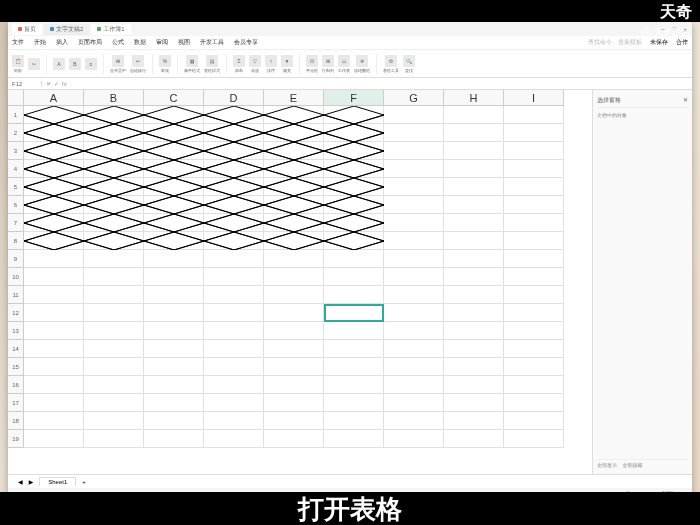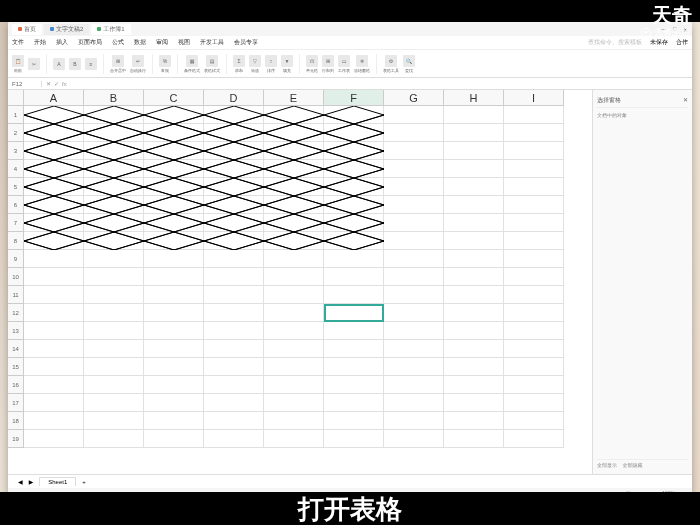--- a/index.html
+++ b/index.html
@@ -1,20 +1,20 @@
 <!DOCTYPE html>
 <html><head>
   <meta charset="utf-8">
   <style>
     * { margin: 0; padding: 0; box-sizing: border-box; }
     body { width: 700px; height: 525px; font-family: "Microsoft YaHei", sans-serif; background: #e8e0d8; overflow: hidden; position: relative; }
     
     .desktop-bg { position: absolute; inset: 0; background: linear-gradient(135deg, #d4c5b5 0%, #f0e8dc 50%, #e8d8c8 100%); }
     
-    .watermark { position: absolute; top: 2px; right: 8px; color: #fff; font-size: 20px; font-weight: bold; z-index: 100; display: flex; align-items: center; gap: 4px; }
+    .watermark { position: absolute; top: 2px; right: 8px; color: #fff; font-size: 16px; font-weight: bold; z-index: 100; display: flex; align-items: center; gap: 4px; }
     .watermark-sub { position: absolute; top: 26px; right: 10px; color: #fff; font-size: 9px; z-index: 100; display: flex; align-items: center; gap: 3px; }
     .watermark-icon { width: 10px; height: 10px; border: 1.5px solid #fff; border-radius: 50%; display: inline-flex; align-items: center; justify-content: center; font-size: 7px; }
     
     .app-window { position: absolute; top: 22px; left: 8px; width: 684px; height: 476px; background: #fff; border-radius: 2px; box-shadow: 0 2px 8px rgba(0,0,0,0.3); display: flex; flex-direction: column; overflow: hidden; }
     
     .title-bar { height: 14px; background: #f5f5f5; display: flex; align-items: center; padding: 0 4px; font-size: 6px; color: #666; }
     .title-tabs { display: flex; gap: 2px; }
     .title-tab { background: #fff; padding: 1px 6px; border-radius: 2px 2px 0 0; display: flex; align-items: center; gap: 2px; }
     .title-tab.doc { background: #eee; }
     .tab-dot { width: 4px; height: 4px; border-radius: 1px; }

